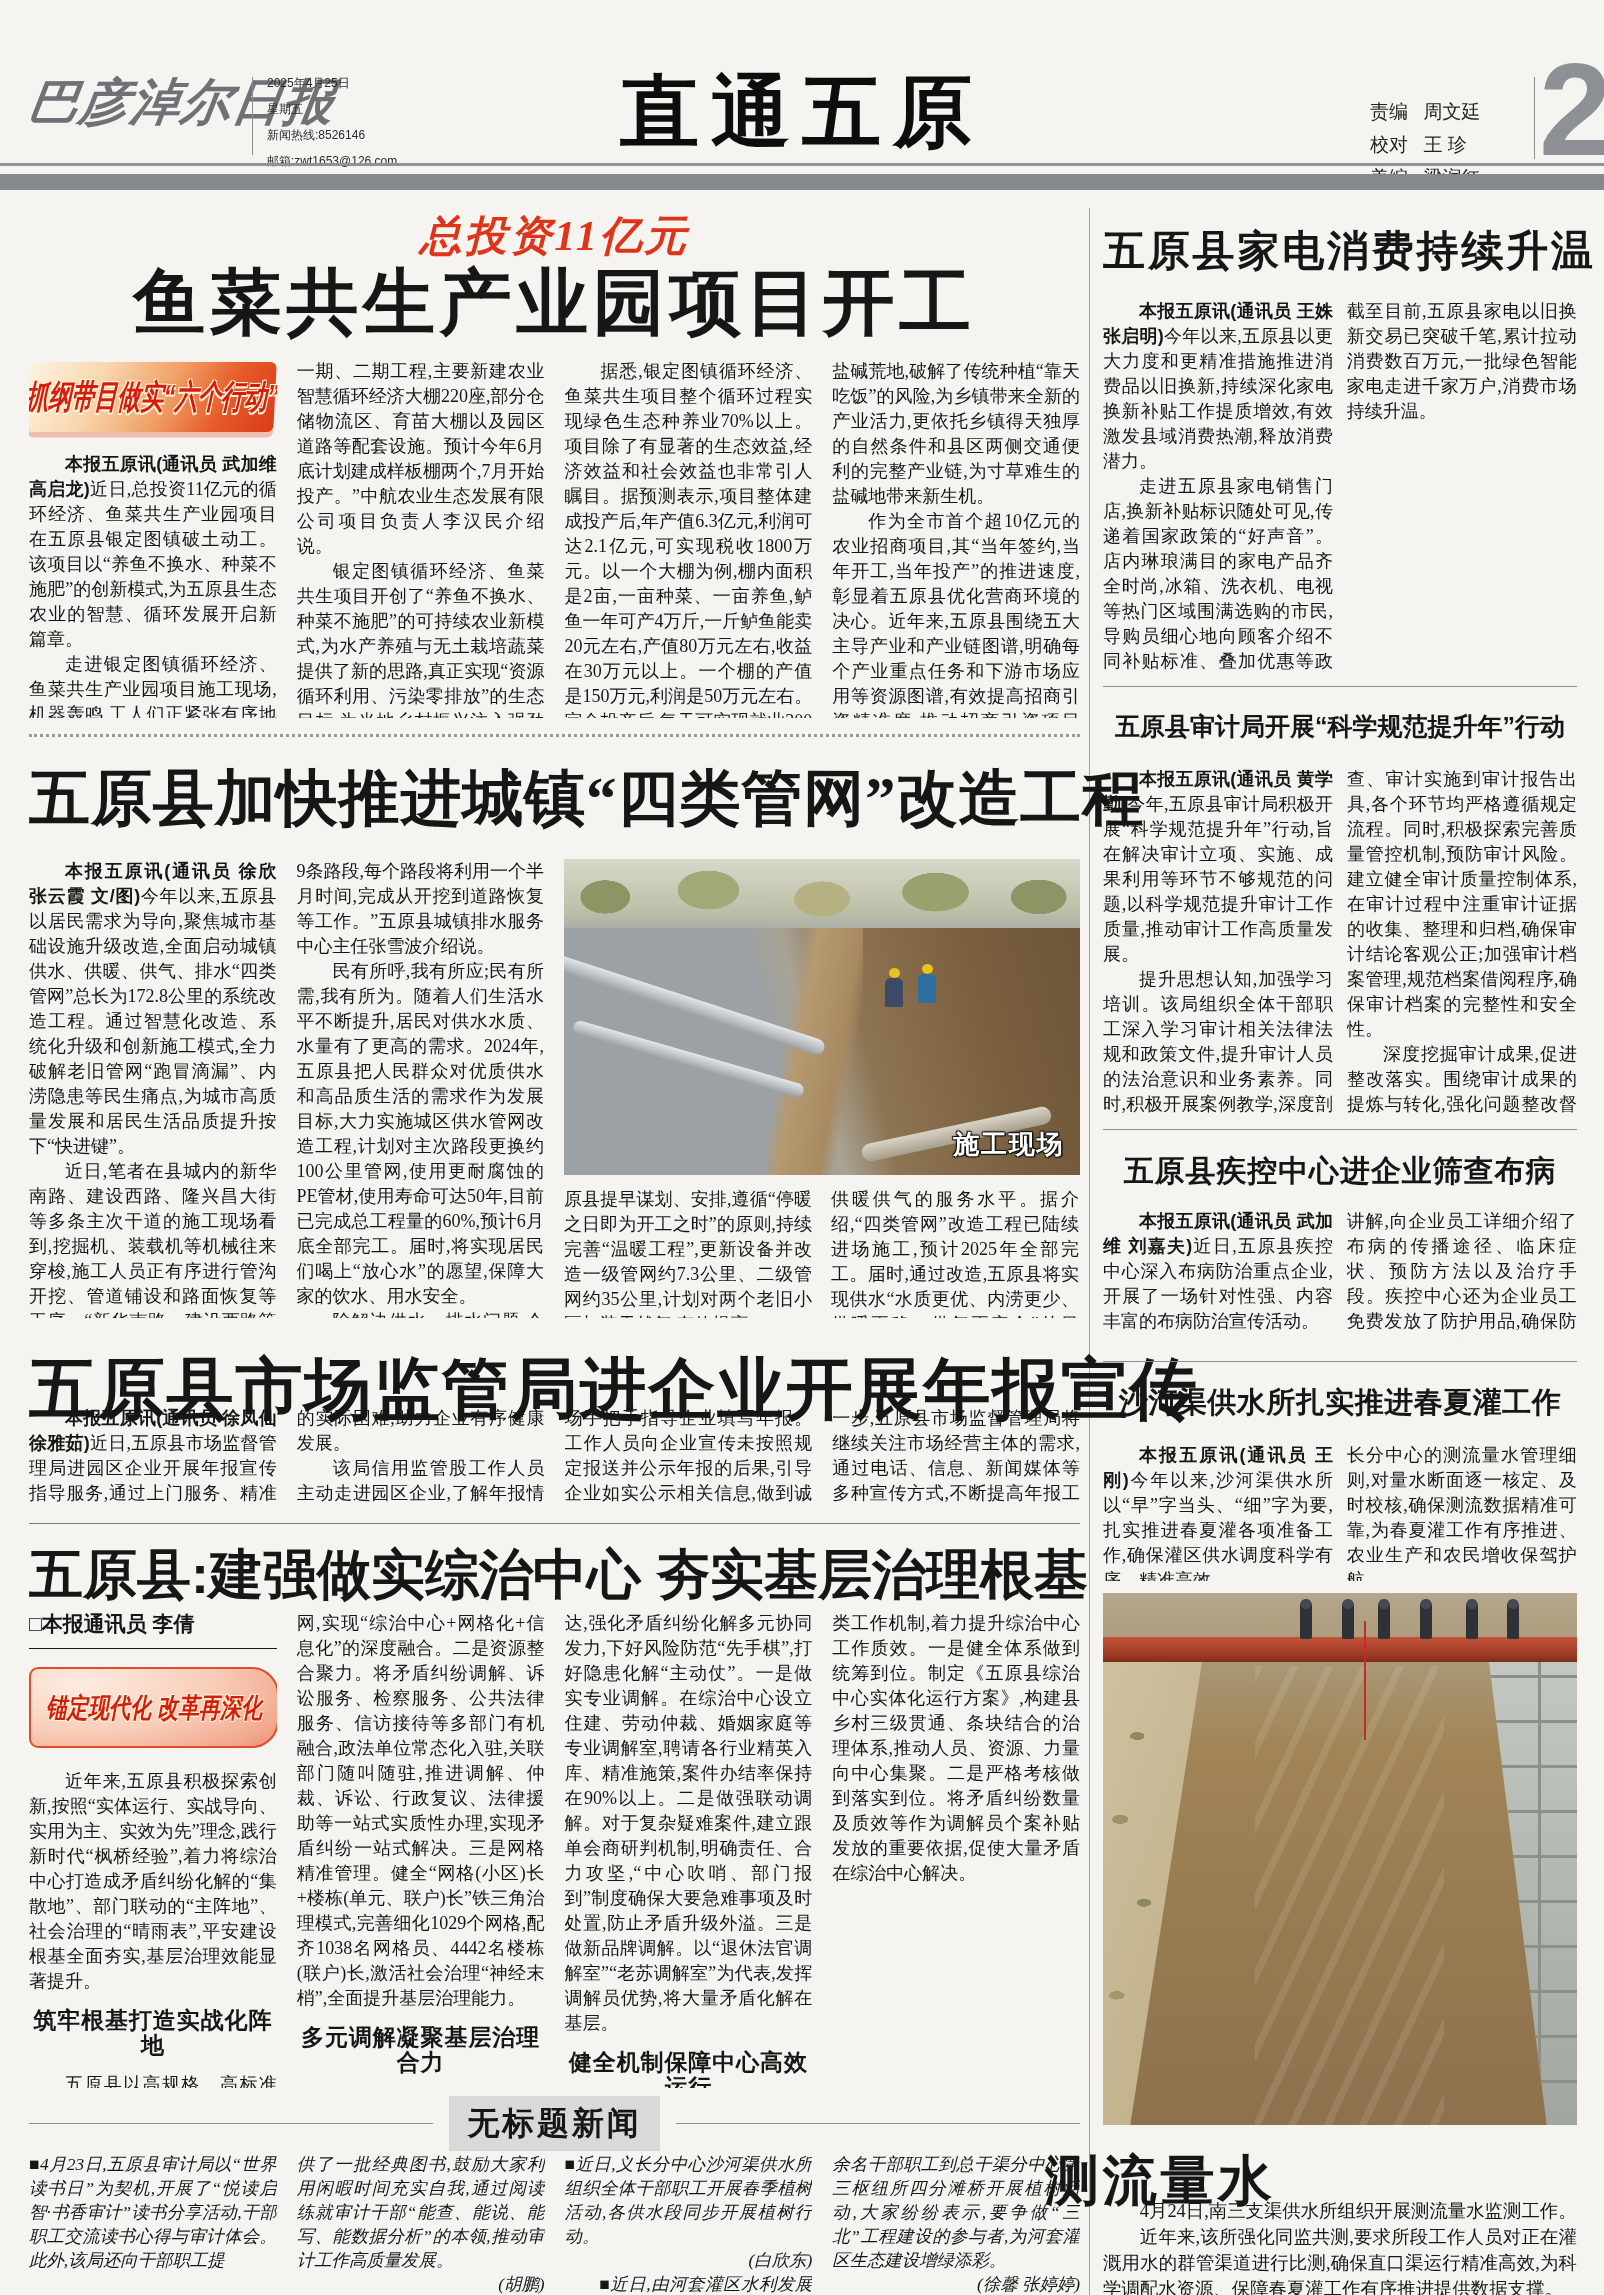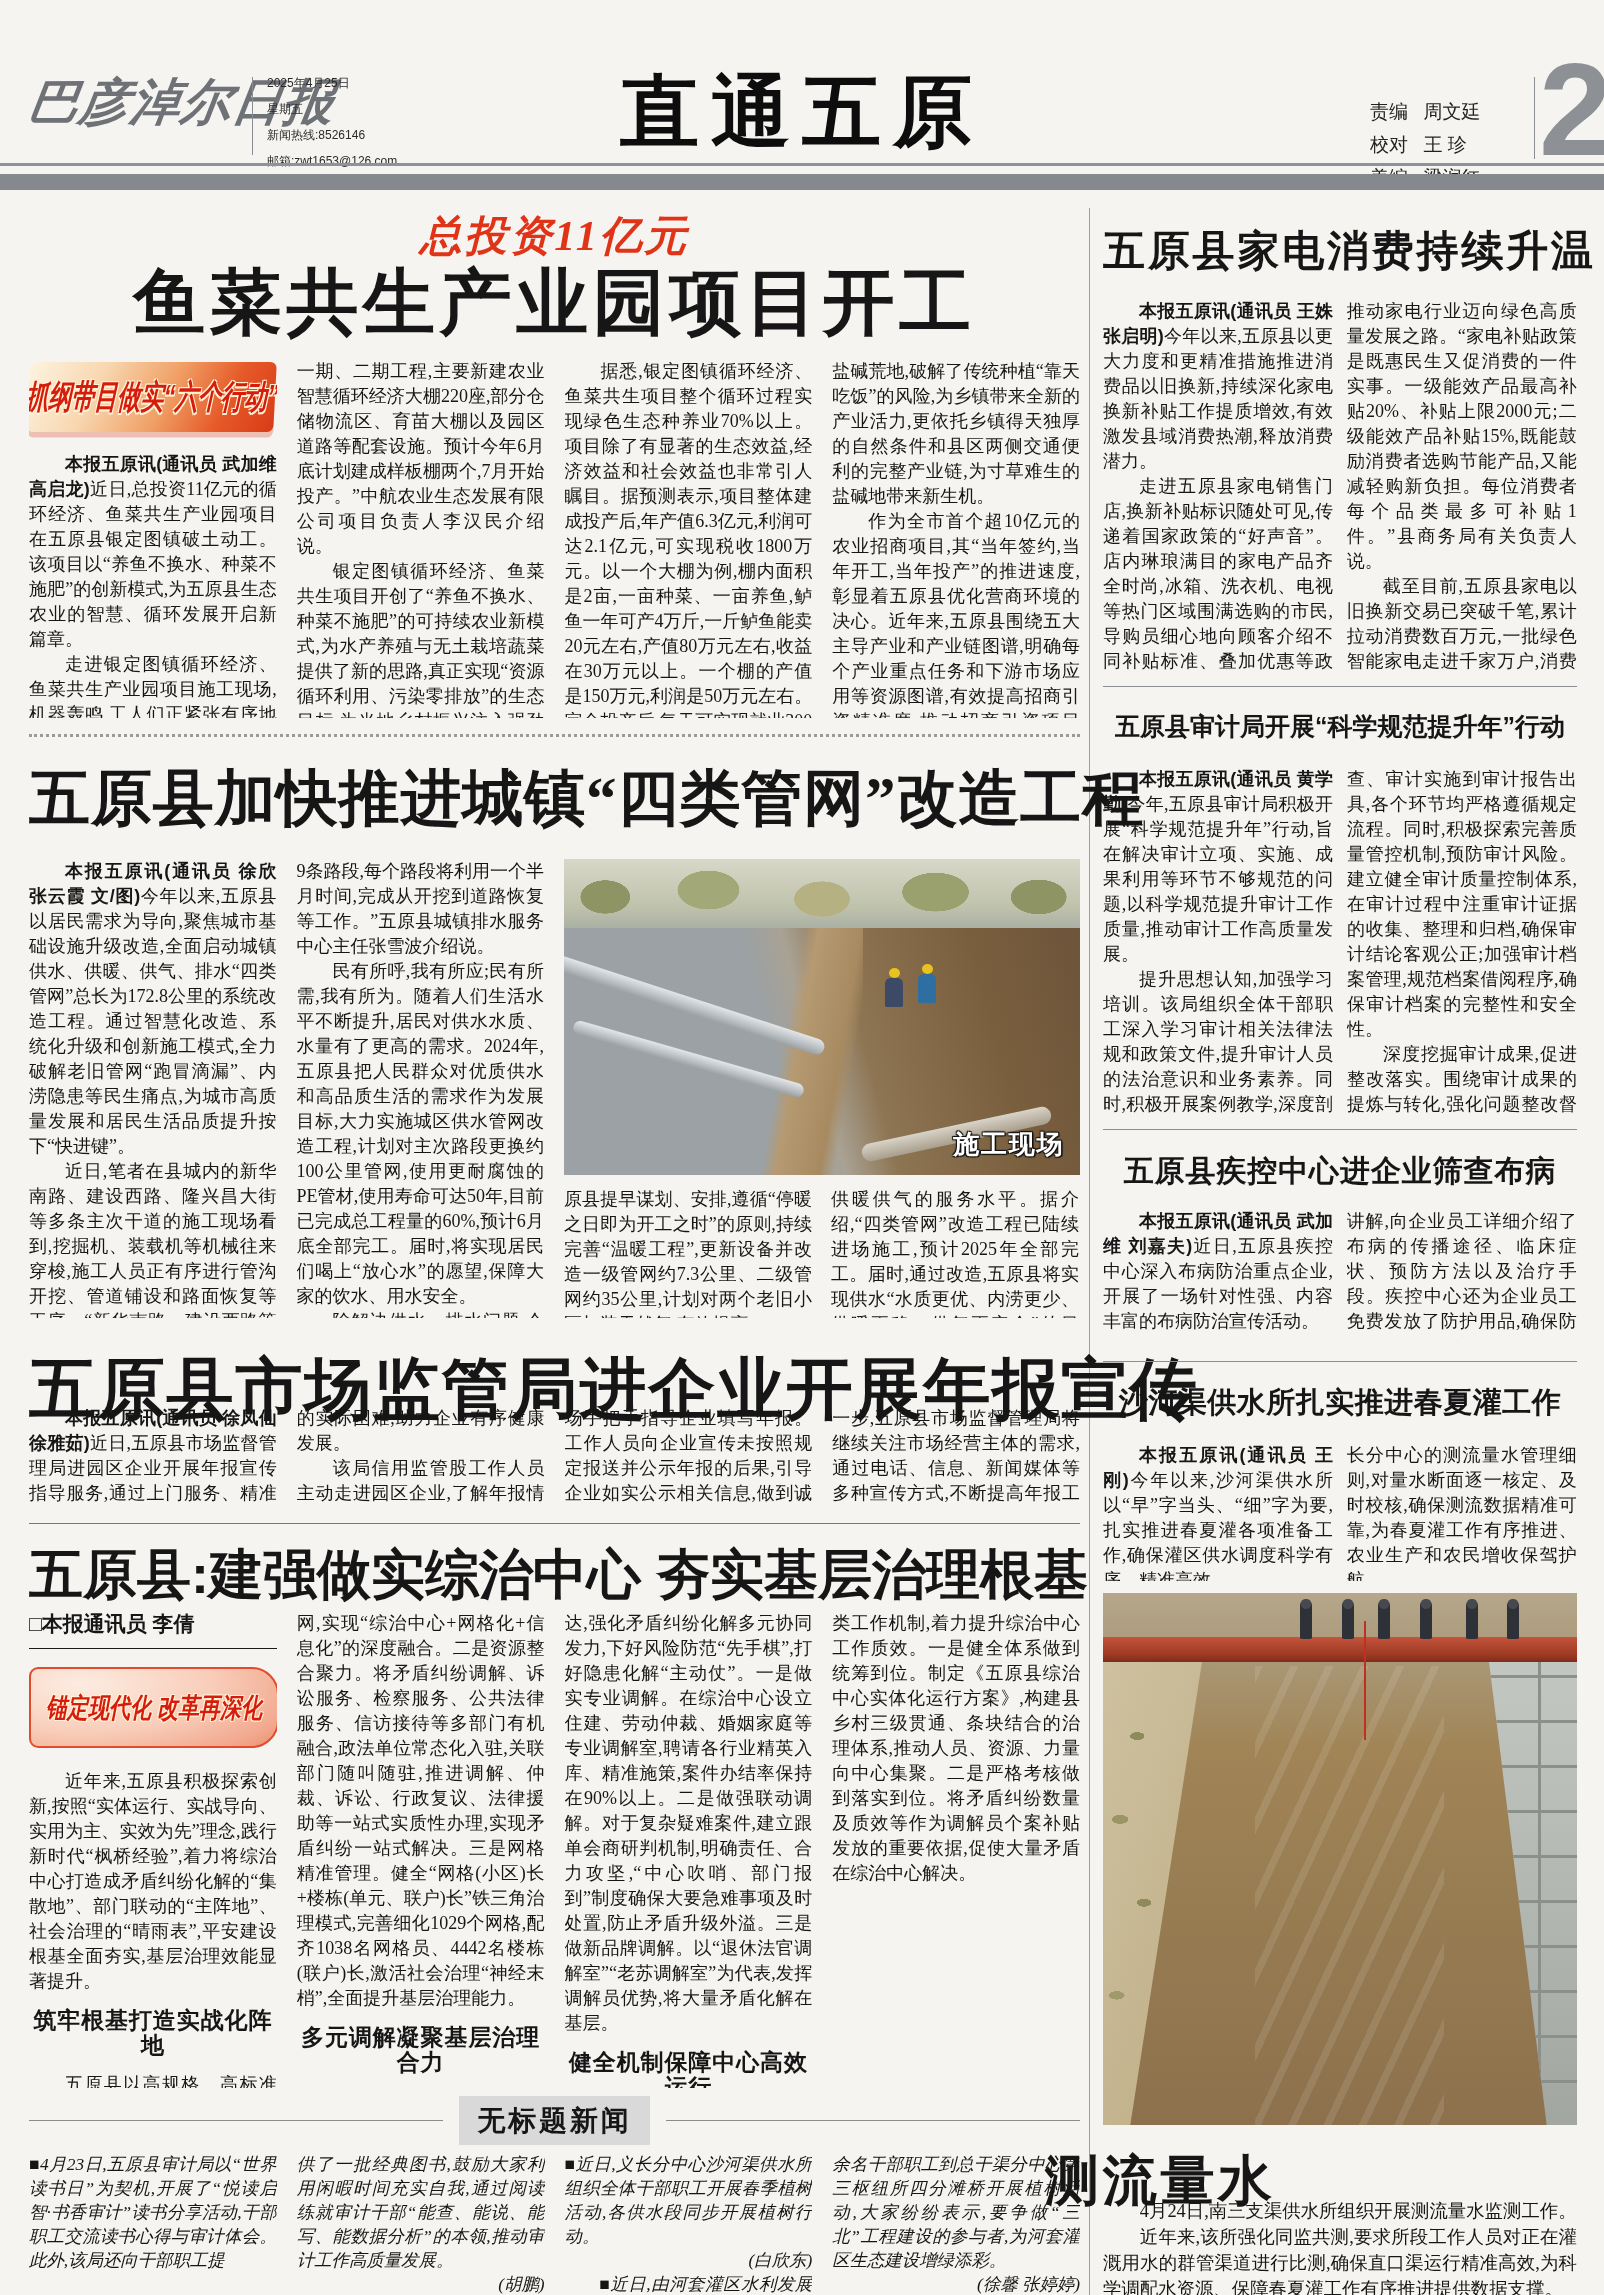--- a/index.html
+++ b/index.html
@@ -91,21 +91,21 @@
               padding-bottom:12px;border-bottom:1.8px solid #1a1a1a;margin-bottom:18.4px;}
   .ribbon.r2{height:77px;margin:0 0 21px 0;border-radius:9.2px 27.5px 27.5px 9.2px;
       background:radial-gradient(120% 140% at 20% 20%,#fdece2 0%,#f8cdb9 45%,#f2a88e 75%,#e8764e 100%);
       border:2.3px solid #e24b2b;box-shadow:none;transform:none;}
   .ribbon.r2 .rtxt{font-size:21px;transform:scaleY(1.3);}
   .subhead{font-family:"Liberation Sans","DejaVu Sans",sans-serif;font-weight:900;font-size:23px;
            text-align:center;margin:13.8px 0;letter-spacing:0.9px;}
   
   .briefs-hdr{position:absolute;left:29px;top:2096px;width:1051px;display:flex;align-items:center;gap:16.5px;}
   .briefs-hdr .ln{flex:1;height:1.8px;background:#8c8c8c;}
-  .briefs-box{background:#d9d9d9;padding:5.5px 18.4px;font-size:28px;font-weight:900;letter-spacing:2.8px;
+  .briefs-box{background:#d9d9d9;padding:5.5px 18.4px;font-size:32px;font-weight:900;letter-spacing:2.8px;
               font-family:"Liberation Sans","DejaVu Sans",sans-serif;}
   .briefs-body{left:29px;top:2152px;width:1051px;height:155px;}
   .briefs-body .col{width:248px;font-size:17.4px;line-height:24px;font-style:italic;}
   
   .rc-head{position:absolute;left:1103px;width:474px;text-align:center;font-weight:900;
            font-family:"Liberation Sans","DejaVu Sans",sans-serif;white-space:nowrap;}
   .rc-body{left:1103px;width:474px;}
   .rc-body .col{width:230px;}
   .rc-body{gap:13.8px;}
   .rc-rule{position:absolute;left:1103px;width:474px;height:1.4px;background:#8c9094;}
@@ -317,21 +317,20 @@
 
   <div class="rc-head h-app">五原县家电消费持续升温</div>
   <div class="cols rc-body app-body">
     <div class="col">
       <p class="para"><b class="byl">本报五原讯(通讯员 王姝 张启明)</b><span>今年以来,五原县以更大力度和更精准措施推进消费品以旧换新,持续深化家电换新补贴工作提质增效,有效激发县域消费热潮,释放消费潜力。</span></p>
       <div>
           <p class="para">走进五原县家电销售门店,换新补贴标识随处可见,传递着国家政策的“好声音”。店内琳琅满目的家电产品齐全时尚,冰箱、洗衣机、电视等热门区域围满选购的市民,导购员细心地向顾客介绍不同补贴标准、叠加优惠等政策,引导居民绿色消费、品质消费。</p>
         </div>
     </div>
     <div class="col cont">
-        <p class="para">推动家电行业迈向绿色高质量发展之路。“家电补贴政策是既惠民生又促消费的一件实事。一级能效产品最高补贴20%、补贴上限2000元;二级能效产品补贴15%,既能鼓励消费者选购节能产品,又能减轻购新负担。每位消费者每个品类最多可补贴1件。”县商务局有关负责人说。</p>
         <p class="para">截至目前,五原县家电以旧换新交易已突破千笔,累计拉动消费数百万元,一批绿色智能家电走进千家万户,消费市场持续升温。</p>
       </div>
   </div>
 
   <div class="rc-rule" style="top:686px;"></div>
   <div class="rc-head h-audit">五原县审计局开展“科学规范提升年”行动</div>
   <div class="cols rc-body audit-body">
     <div class="col">
       <p class="para"><b class="byl">本报五原讯(通讯员 黄学勤)</b><span>今年,五原县审计局积极开展“科学规范提升年”行动,旨在解决审计立项、实施、成果利用等环节不够规范的问题,以科学规范提升审计工作质量,推动审计工作高质量发展。</span></p>
       <div>

